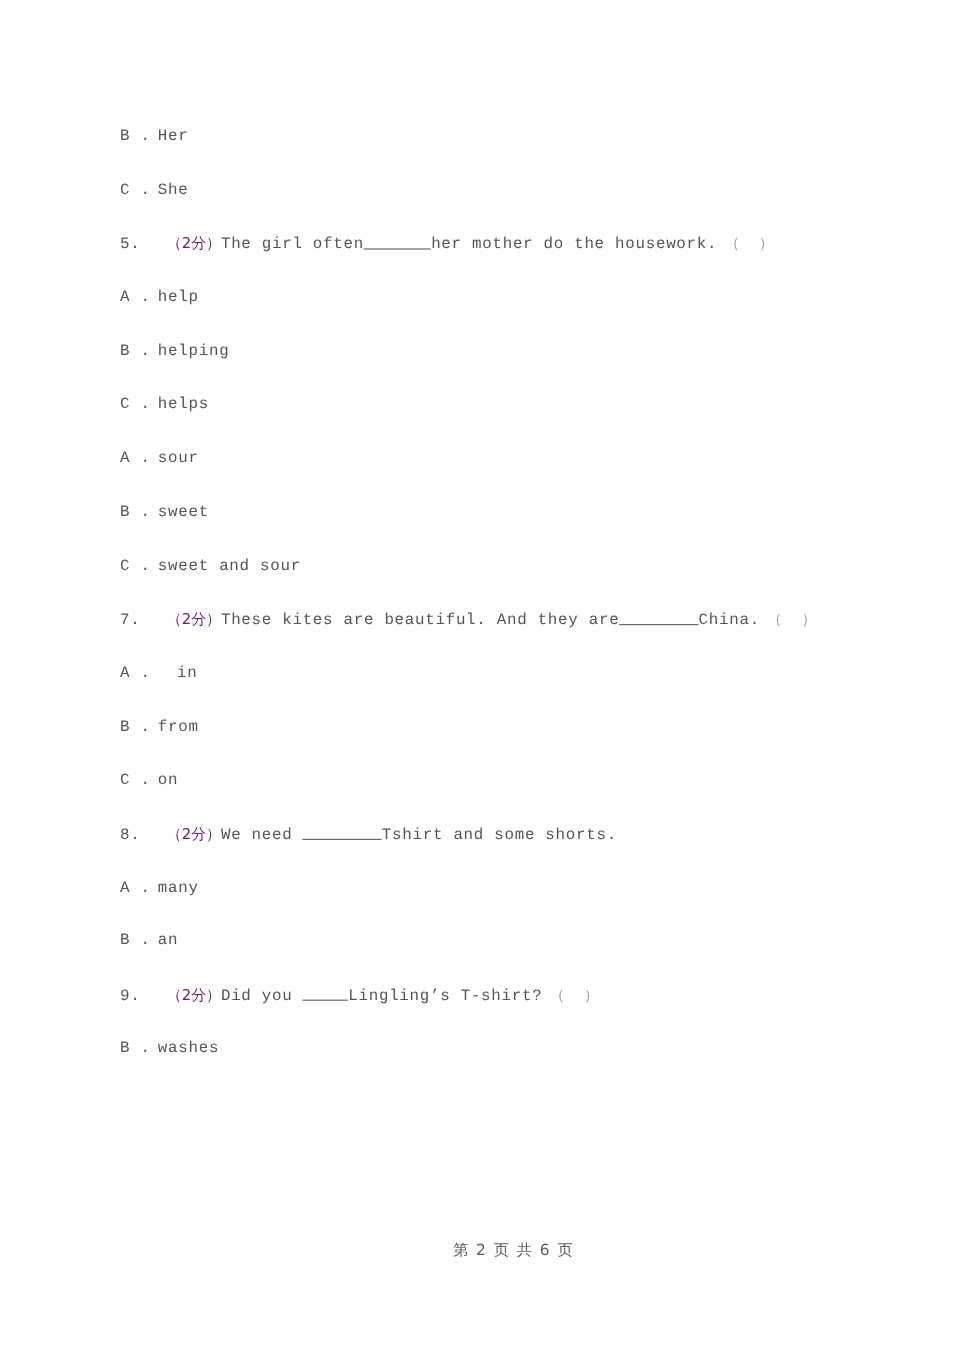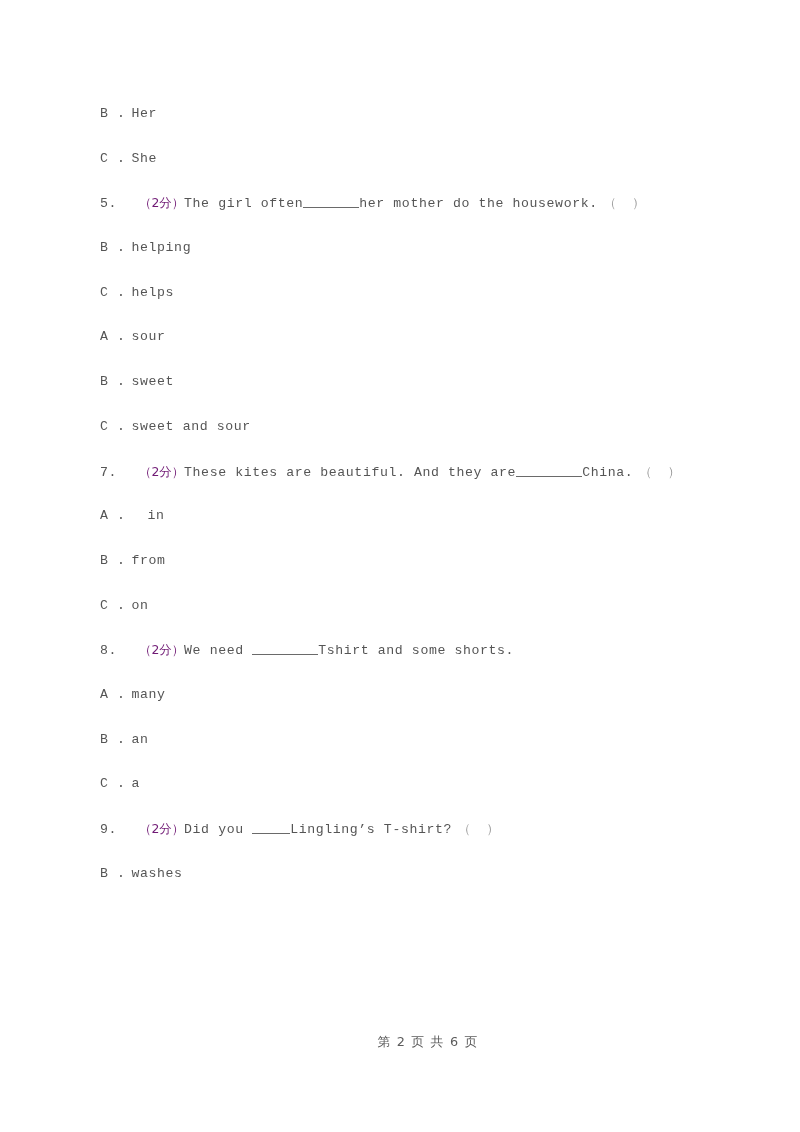--- a/index.html
+++ b/index.html
@@ -83,32 +83,32 @@
 </style>
 </head>
 <body>
 
 <div id="page">
 
   <div id="content">
       <div class="line opt-line"><span class="optmark">B .</span><span class="gap-sm"></span><span>Her</span></div>
       <div class="line opt-line"><span class="optmark">C .</span><span class="gap-sm"></span><span>She</span></div>
       <div class="line q-line"><span class="num">5.</span><span class="gap-wide"></span><span class="marks">（2分）</span><span>The girl often</span><span class="blank blank-md"></span><span>her mother do the housework.</span><span class="gap-sm"></span><span class="tail">（    ）</span></div>
+      <div class="line opt-line"><span class="optmark">A .</span><span class="gap-sm"></span><span>help</span></div>
       <div class="line opt-line"><span class="optmark">B .</span><span class="gap-sm"></span><span>helping</span></div>
       <div class="line opt-line"><span class="optmark">C .</span><span class="gap-sm"></span><span>helps</span></div>
       <div class="line opt-line"><span class="optmark">A .</span><span class="gap-sm"></span><span>sour</span></div>
       <div class="line opt-line"><span class="optmark">B .</span><span class="gap-sm"></span><span>sweet</span></div>
       <div class="line opt-line"><span class="optmark">C .</span><span class="gap-sm"></span><span>sweet and sour</span></div>
       <div class="line q-line"><span class="num">7.</span><span class="gap-wide"></span><span class="marks">（2分）</span><span>These kites are beautiful. And they are</span><span class="blank blank-lg"></span><span>China.</span><span class="gap-sm"></span><span class="tail">（    ）</span></div>
       <div class="line opt-line"><span class="optmark">A .</span><span class="gap-wide"></span><span>in</span></div>
       <div class="line opt-line"><span class="optmark">B .</span><span class="gap-sm"></span><span>from</span></div>
       <div class="line opt-line"><span class="optmark">C .</span><span class="gap-sm"></span><span>on</span></div>
       <div class="line q-line"><span class="num">8.</span><span class="gap-wide"></span><span class="marks">（2分）</span><span>We need </span><span class="blank blank-lg"></span><span>Tshirt and some shorts.</span></div>
       <div class="line opt-line"><span class="optmark">A .</span><span class="gap-sm"></span><span>many</span></div>
       <div class="line opt-line"><span class="optmark">B .</span><span class="gap-sm"></span><span>an</span></div>
-      <div class="line opt-line"><span class="optmark">C .</span><span class="gap-sm"></span><span>a</span></div>
       <div class="line q-line"><span class="num">9.</span><span class="gap-wide"></span><span class="marks">（2分）</span><span>Did you </span><span class="blank blank-sm"></span><span>Lingling’s T-shirt?</span><span class="gap-sm"></span><span class="tail">（    ）</span></div>
       <div class="line opt-line"><span class="optmark">B .</span><span class="gap-sm"></span><span>washes</span></div>
     </div>
 
   <div id="footer">第 2 页 共 6 页</div>
 
 </div>
 
 </body></html>

